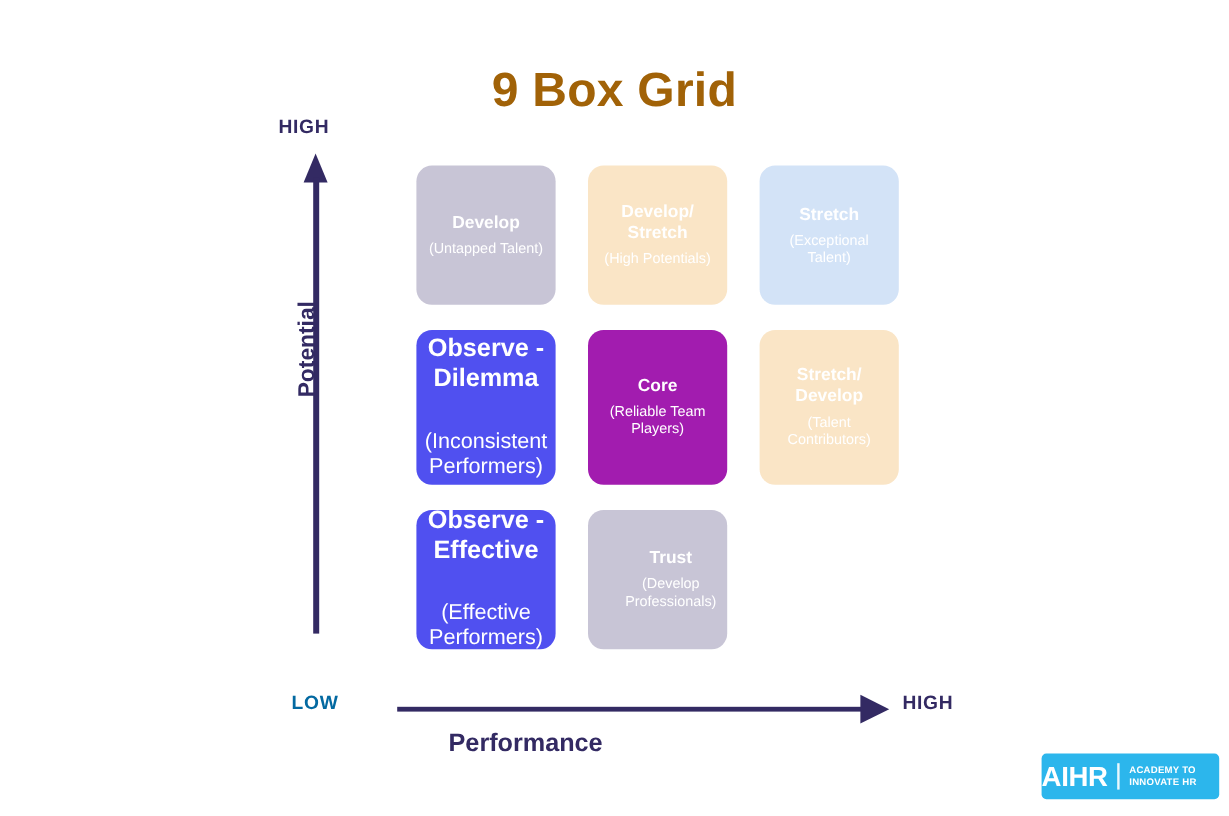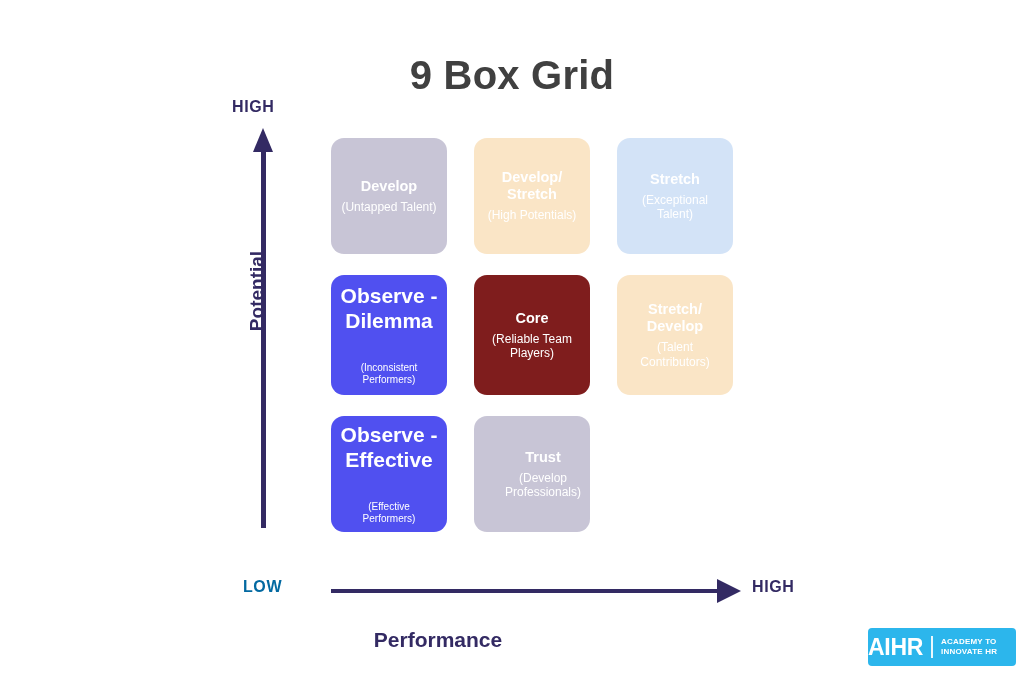--- a/index.html
+++ b/index.html
@@ -17,21 +17,21 @@
 
   
   #page-title {
     position: absolute;
     top: 26px;
     left: 0;
     width: 1024px;
     text-align: center;
     font-size: 40px;
     font-weight: bold;
-    color: #404040;
+    color: #a16207;
     letter-spacing: 0.2px;
   }
 
   
   #y-axis-high-label {
     position: absolute;
     left: 232px;
     top: 98px;
     font-size: 16px;
     font-weight: bold;
@@ -108,27 +108,26 @@
   }
   #x-axis-title {
     position: absolute;
     left: 0;
     top: 608px;
     width: 876px;
     text-align: center;
     font-size: 21px;
     font-weight: bold;
     color: #332a63;
-    margin-top: 20px;
   }
 
   
   #grid {
     position: absolute;
-    left: 331px;
+    left: 347px;
     top: 138px;
     width: 402px;
     height: 394px;
     display: grid;
     grid-template-columns: 116px 1fr 116px;
     grid-template-rows: 116px 1fr 116px;
     column-gap: 27px;
     row-gap: 21px;
   }
   .cell {
@@ -149,21 +148,21 @@
     white-space: pre-line;
   }
   .cell .cell-subtitle {
     font-size: 12px;
     font-weight: normal;
     line-height: 1.2;
     margin-top: 5px;
     white-space: pre-line;
   }
   .cell.highlight .cell-title { font-size: 21px; }
-  .cell.highlight .cell-subtitle { font-size: 10px; margin-top: 28px; }
+  .cell.highlight .cell-subtitle { font-size: 18px; margin-top: 28px; }
 
   
   #logo {
     position: absolute;
     left: 868px;
     top: 628px;
     width: 148px;
     height: 38px;
     background: #2cb6ec;
     border-radius: 4px;
@@ -219,21 +218,21 @@
       <div class="cell-title">Stretch</div>
       <div class="cell-subtitle">(Exceptional
 Talent)</div>
     </div>
     <div class="cell highlight" style="background: rgb(80, 80, 240);">
       <div class="cell-title">Observe -
 Dilemma</div>
       <div class="cell-subtitle">(Inconsistent
 Performers)</div>
     </div>
-    <div class="cell" style="background: #7f1d1d;">
+    <div class="cell" style="background: #a21caf;">
       <div class="cell-title">Core</div>
       <div class="cell-subtitle">(Reliable Team
 Players)</div>
     </div>
     <div class="cell" style="background: rgb(250, 229, 198);">
       <div class="cell-title">Stretch/
 Develop</div>
       <div class="cell-subtitle">(Talent
 Contributors)</div>
     </div>

